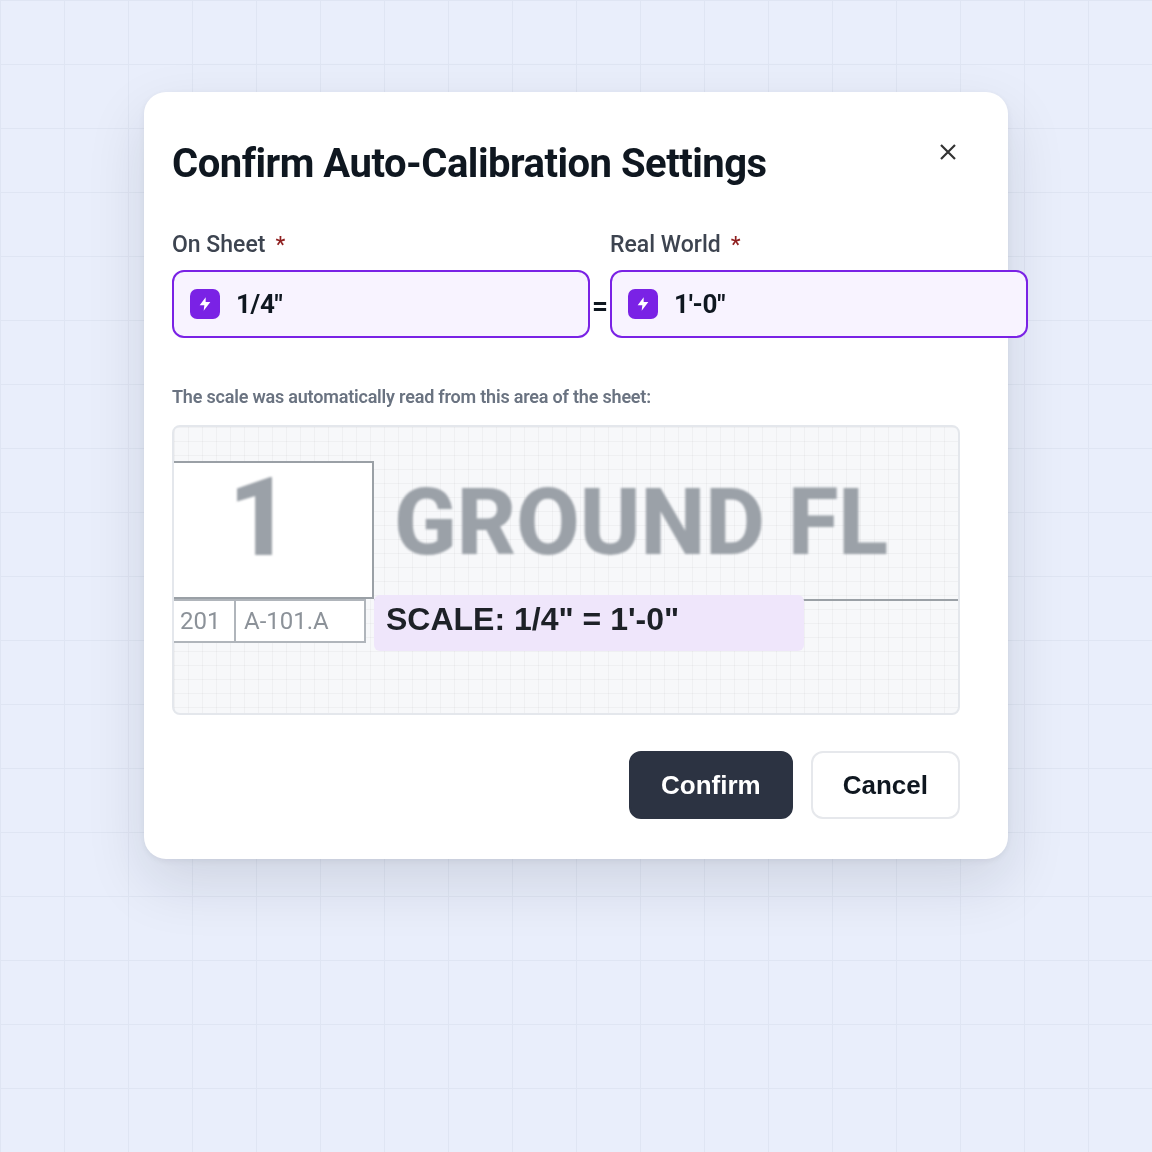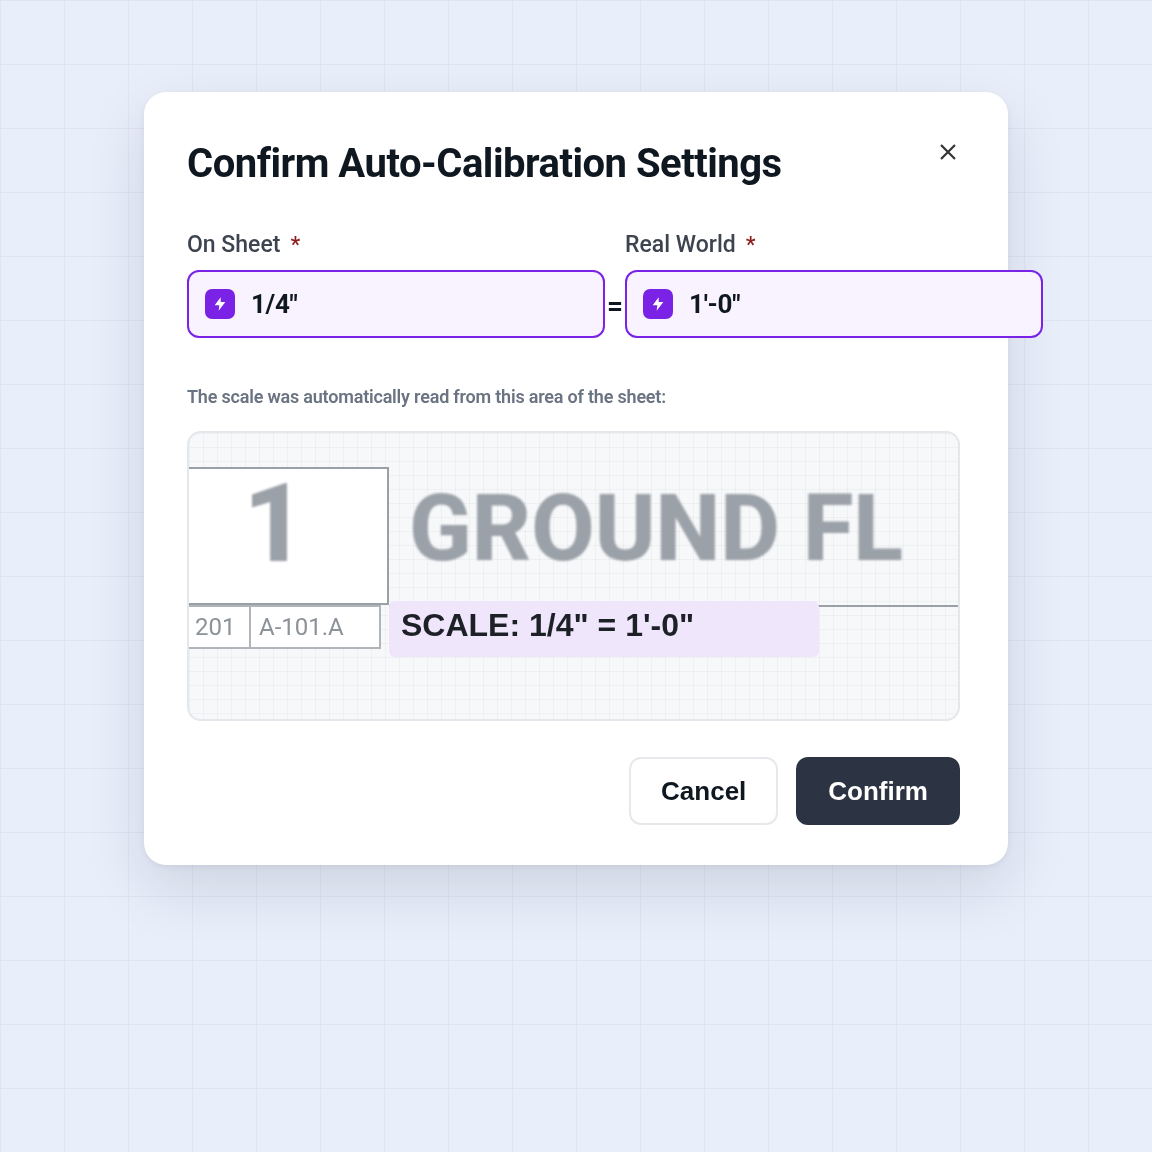--- a/index.html
+++ b/index.html
@@ -28,21 +28,21 @@
       var(--bg);
     background-size:64px 64px,64px 64px,auto;
     display:flex;align-items:flex-start;justify-content:center;
     padding-top:92px;
   }
   .modal{
     width:864px;
     background:var(--card);
     border-radius:22px;
     box-shadow:0 24px 60px rgba(16,24,40,0.12),0 2px 6px rgba(16,24,40,0.06);
-    padding:48px 48px 40px 43px;
+    padding:48px 48px 40px 28px;
     position:relative;
   }
   .modal-header{
     display:flex;align-items:flex-start;justify-content:space-between;
   }
   .modal-title{
     font-size:40px;
     font-weight:700;
     color:var(--text);
     letter-spacing:-0.5px;
@@ -91,24 +91,24 @@
     font-family:inherit;
   }
 
   .caption{
     margin-top:48px;
     font-size:18px;font-weight:600;color:#6a7381;
     letter-spacing:-0.2px;
   }
 
   .preview{
-    margin-top:24px;
+    margin-top:18px;
     height:290px;
     border:2px solid var(--preview-border);
-    border-radius:14px;
+    border-radius:8px;
     background:
       linear-gradient(to right,rgba(0,0,0,0.03) 1px,transparent 1px),
       linear-gradient(to bottom,rgba(0,0,0,0.03) 1px,transparent 1px),
       var(--preview-bg);
     background-size:14px 14px,14px 14px,auto;
     position:relative;overflow:hidden;
   }
   .preview-inner{position:absolute;inset:0}
   
   .box-left{
@@ -222,17 +222,17 @@
       <div class="smallcells">
         <div class="cell first">201</div>
         <div class="cell second">A-101.A</div>
       </div>
       <div class="highlight"></div>
       <div class="scale-line">SCALE:  1/4" = 1'-0"</div>
     </div>
   </div>
 
   <div class="actions">
+    <button class="btn btn-primary">Confirm</button>
     <button class="btn btn-secondary">Cancel</button>
-    <button class="btn btn-primary">Confirm</button>
   </div>
 
 </div>
 
 </body></html>

